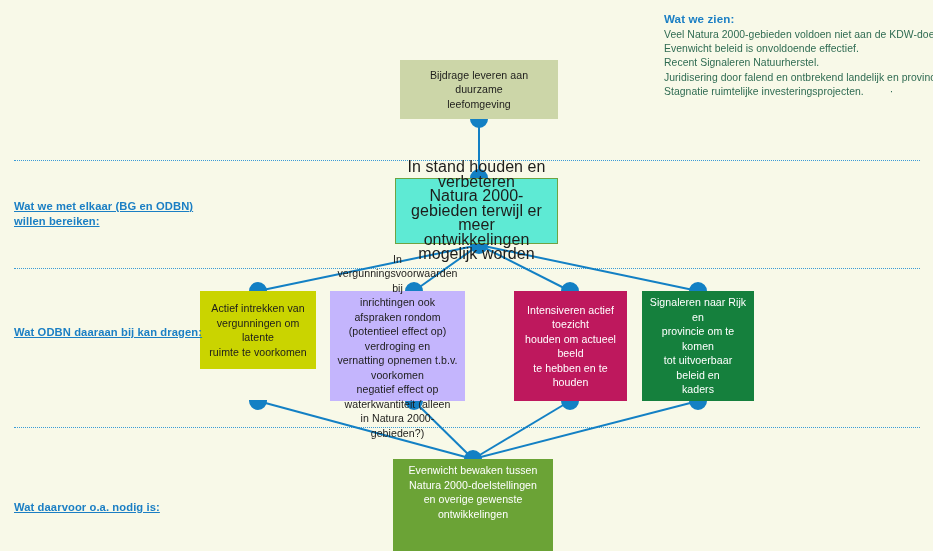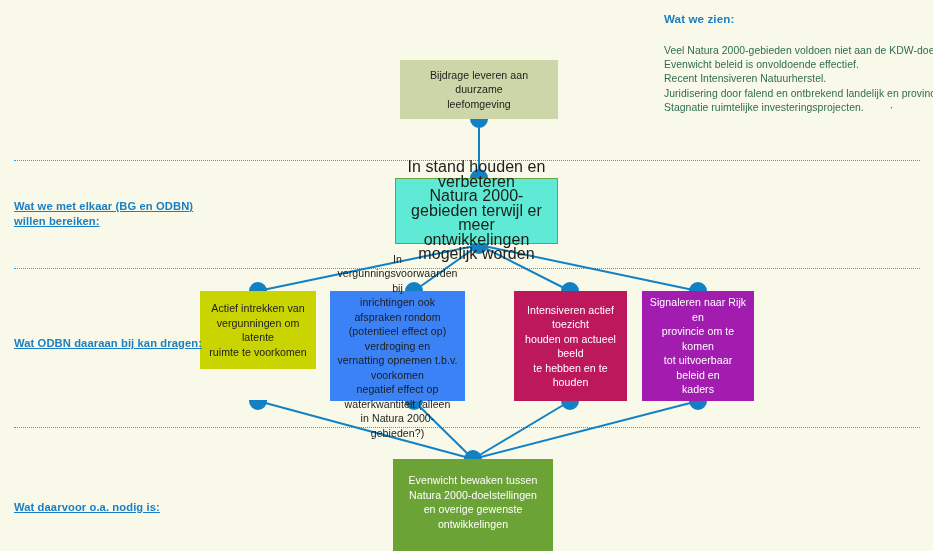--- a/index.html
+++ b/index.html
@@ -56,21 +56,21 @@
     position: absolute;
     left: 664px;
     top: 12px;
     width: 262px;
     z-index: 3;
   }
   #legend .legend-title {
     color: #1b7fc4;
     font-size: 11.6px;
     font-weight: bold;
-    margin-bottom: 19px;
+    margin-bottom: 3px;
     letter-spacing: 0.1px;
   }
   #legend .legend-line {
     color: #2f6b52;
     font-size: 10.4px;
     line-height: 14.2px;
     letter-spacing: 0.05px;
     white-space: nowrap;
   }
   #legend .legend-line .trail-dot {
@@ -115,46 +115,46 @@
   #node-act1 {
     left: 200px; top: 291px;
     width: 116px; height: 78px;
     background: #cad400;
     color: #1d1d1b;
     font-size: 10.6px;
   }
   #node-act2 {
     left: 330px; top: 291px;
     width: 135px; height: 110px;
-    background: #3b82f6;
+    background: #c4b5fd;
     color: #1d1d1b;
     font-size: 10.6px;
   }
   #node-act3 {
     left: 514px; top: 291px;
     width: 113px; height: 110px;
     background: #be185d;
     color: #ffffff;
     font-size: 10.6px;
   }
   #node-act4 {
     left: 642px; top: 291px;
     width: 112px; height: 110px;
-    background: #a21caf;
+    background: #15803d;
     color: #ffffff;
     font-size: 10.6px;
   }
   #node-need {
     left: 393px; top: 459px;
     width: 160px; height: 92px;
     background: #6ba336;
     color: #ffffff;
     font-size: 10.6px;
     align-items: flex-start;
-    padding-top: 14px;
+    padding-top: 4px;
   }
 </style>
 </head>
 <body>
 
 <div id="canvas">
 
   <div class="divider" style="top:160px;"></div>
   <div class="divider" style="top:268px;"></div>
   <div class="divider" style="top:427px;"></div>
@@ -185,28 +185,28 @@
       <path d="M 562,401 A 8,8 0 0 0 578,401 Z"></path>
       <path d="M 690,401 A 8,8 0 0 0 706,401 Z"></path>
       <path d="M 465,459 A 8,8 0 0 1 481,459 Z"></path>
     </g>
   </svg>
 
   <div id="legend">
     <div class="legend-title">Wat we zien:</div>
     <div class="legend-line">Veel Natura 2000-gebieden voldoen niet aan de KDW-doelstellingen.</div>
     <div class="legend-line">Evenwicht beleid is onvoldoende effectief.</div>
-    <div class="legend-line">Recent Intensiveren Natuurherstel.</div>
+    <div class="legend-line">Recent Signaleren Natuurherstel.</div>
     <div class="legend-line">Juridisering door falend en ontbrekend landelijk en provinciaal beleid.</div>
     <div class="legend-line"><span>Stagnatie ruimtelijke investeringsprojecten.</span><span class="trail-dot">·</span></div>
   </div>
 
   <div class="stage-label" style="top:199px;">Wat we met elkaar (BG en ODBN)
 willen bereiken:</div>
-  <div class="stage-label" style="top:325px;margin-top:11px;">Wat ODBN daaraan bij
+  <div class="stage-label" style="top:325px;">Wat ODBN daaraan bij
 kan dragen:</div>
   <div class="stage-label" style="top:500px;">Wat daarvoor o.a.
 nodig is:</div>
 
   <div class="node" id="node-goal">
     <span class="node-text">Bijdrage leveren aan duurzame
 leefomgeving</span>
   </div>
 
   <div class="node" id="node-aim">

